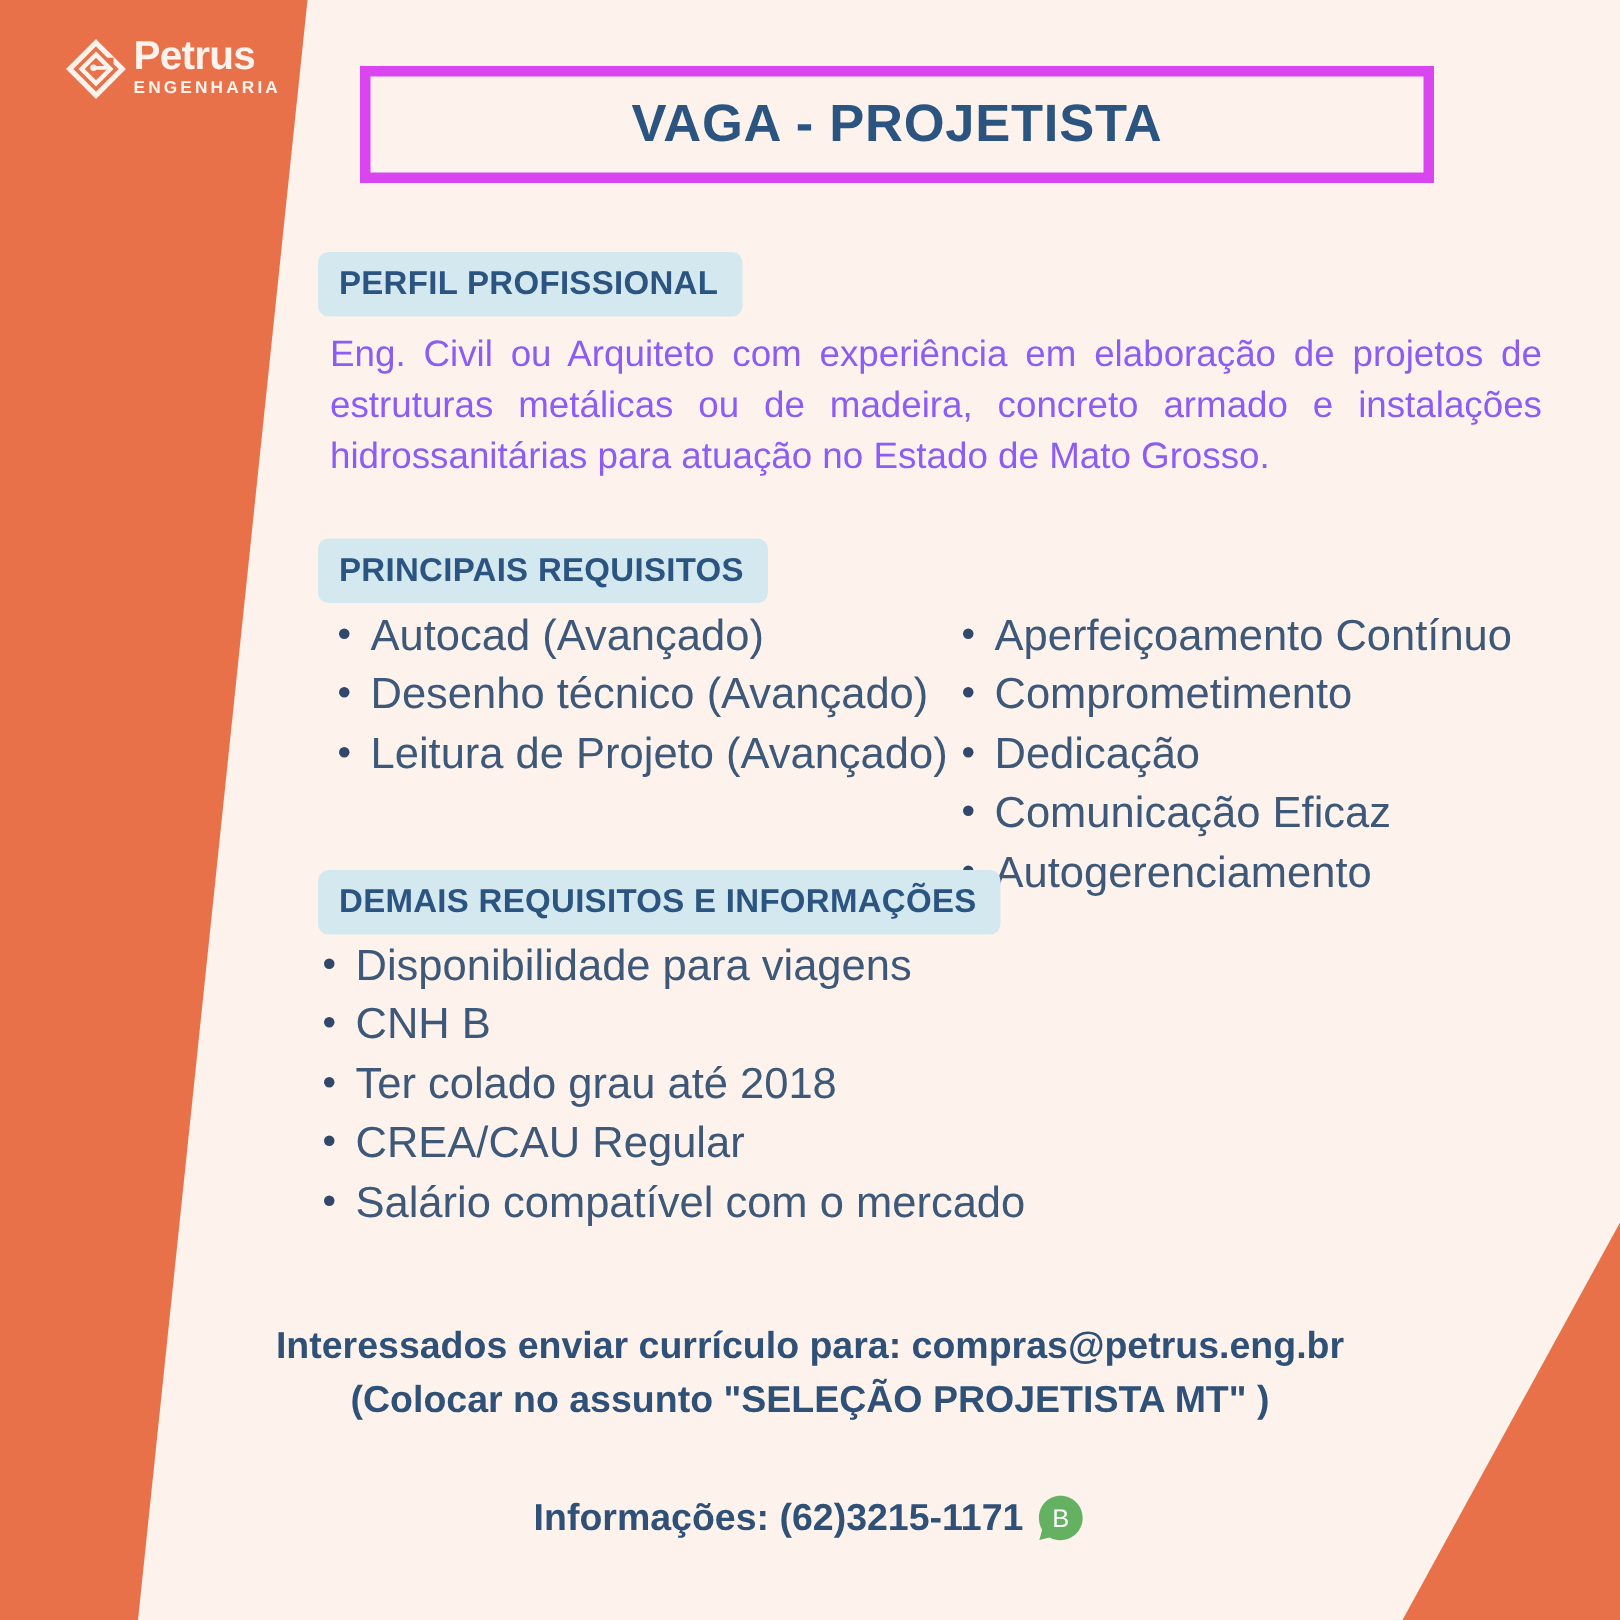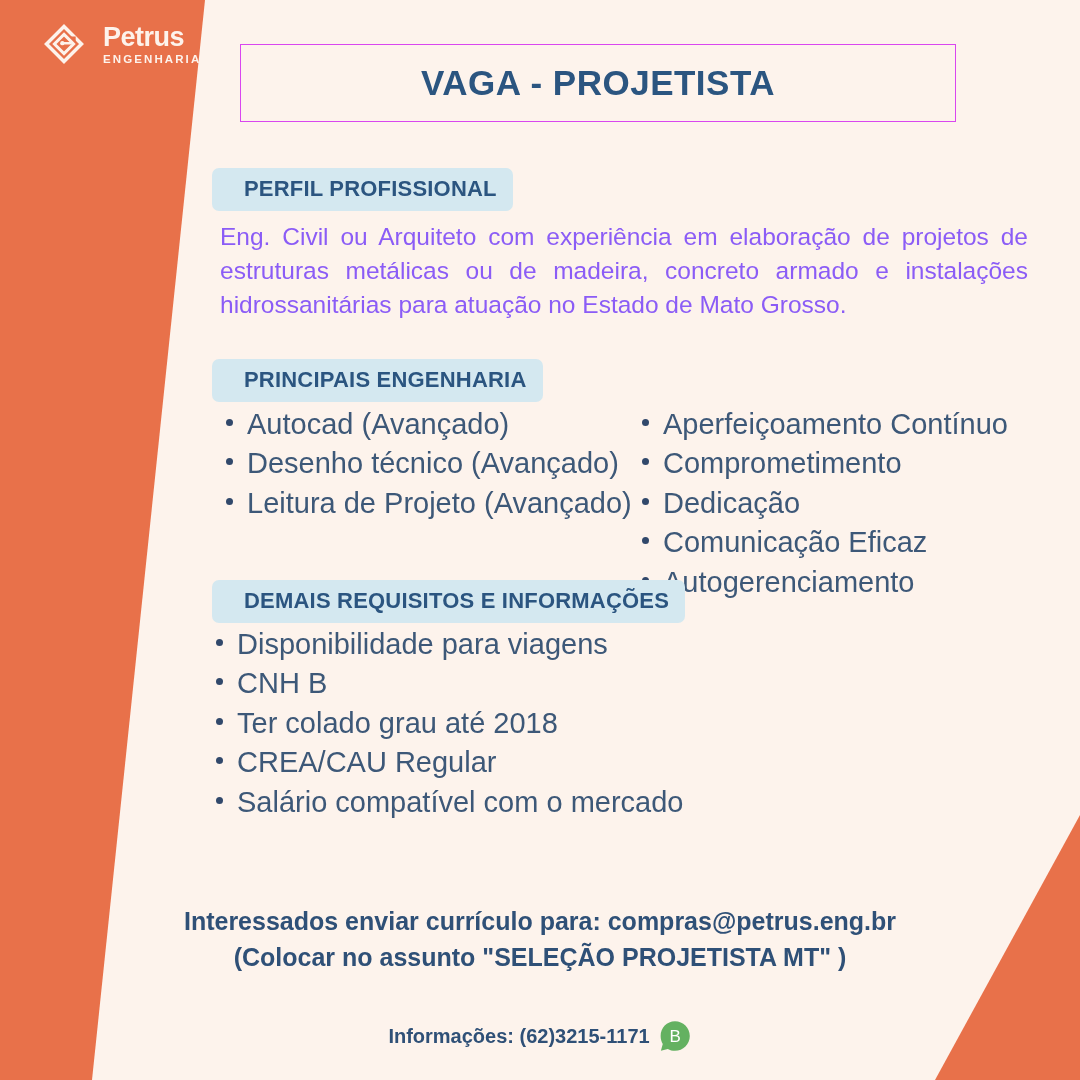--- a/index.html
+++ b/index.html
@@ -32,22 +32,22 @@
     height: 1080px;
     pointer-events: none;
   }
 
   
   .logo {
     position: absolute;
     left: 44px;
     top: 24px;
     display: flex;
-    align-items: flex-start;
-    gap: 19px;
+    align-items: flex-end;
+    gap: 5px;
     z-index: 5;
   }
   .logo-mark {
     width: 40px;
     height: 40px;
     flex: 0 0 auto;
   }
   .logo-words {
     display: flex;
     flex-direction: column;
@@ -69,21 +69,21 @@
   }
 
   
   .title-box {
     position: absolute;
     left: 240px;
     top: 44px;
     width: 716px;
     height: 78px;
     box-sizing: border-box;
-    border: 1px solid #d946ef;
+    border: 7px solid #d946ef;
     background: #fdf3ec;
     display: flex;
     align-items: center;
     justify-content: center;
     z-index: 5;
   }
   .title-text {
     color: #2b5580;
     font-size: 35px;
     font-weight: bold;
@@ -99,21 +99,21 @@
     z-index: 4;
   }
 
   .chip {
     display: inline-block;
     background: #d4e8f0;
     color: #2b5580;
     font-size: 22px;
     font-weight: bold;
     letter-spacing: 0.2px;
-    padding: 8px 16px 9px 32px;
+    padding: 8px 16px 9px 14px;
     border-radius: 7px;
   }
   .chip-wrap { position: absolute; }
 
   .paragraph {
     position: absolute;
     left: 220px;
     top: 220px;
     width: 808px;
     color: #8b5cf6;
@@ -153,36 +153,35 @@
 
   
   .footer {
     position: absolute;
     left: 0;
     top: 880px;
     width: 1080px;
     text-align: center;
     color: #2f5077;
     z-index: 4;
-    margin-top: 24px;
   }
   .footer-line {
     font-size: 25px;
     font-weight: bold;
     line-height: 1.42;
   }
   .phone-row {
     margin-top: 44px;
     display: flex;
     align-items: center;
     justify-content: center;
     gap: 8px;
   }
   .phone-text {
-    font-size: 20px;
+    font-size: 25px;
     font-weight: bold;
   }
   .wa-icon { width: 34px; height: 34px; display: block; }
 </style>
 </head>
 <body>
 
 <div id="poster">
 
   <svg class="shape-layer" viewBox="0 0 1080 1080" width="1080" height="1080" preserveAspectRatio="none">
@@ -210,21 +209,21 @@
 
   <div class="content">
 
     <div class="chip-wrap" style="left:212px; top:168px;">
       <span class="chip">PERFIL PROFISSIONAL</span>
     </div>
 
     <div class="paragraph">Eng. Civil ou Arquiteto com experiência em elaboração de projetos de estruturas metálicas ou de madeira, concreto armado e instalações hidrossanitárias para atuação no Estado de Mato Grosso.</div>
 
     <div class="chip-wrap" style="left:212px; top:359px;">
-      <span class="chip">PRINCIPAIS ENGENHARIA</span>
+      <span class="chip">PRINCIPAIS REQUISITOS</span>
     </div>
 
     <ul class="bullets req-left">
       <li>Autocad (Avançado)</li>
       <li>Desenho técnico (Avançado)</li>
       <li>Leitura de Projeto (Avançado)</li>
     </ul>
 
     <ul class="bullets req-right">
       <li>Aperfeiçoamento Contínuo</li>

